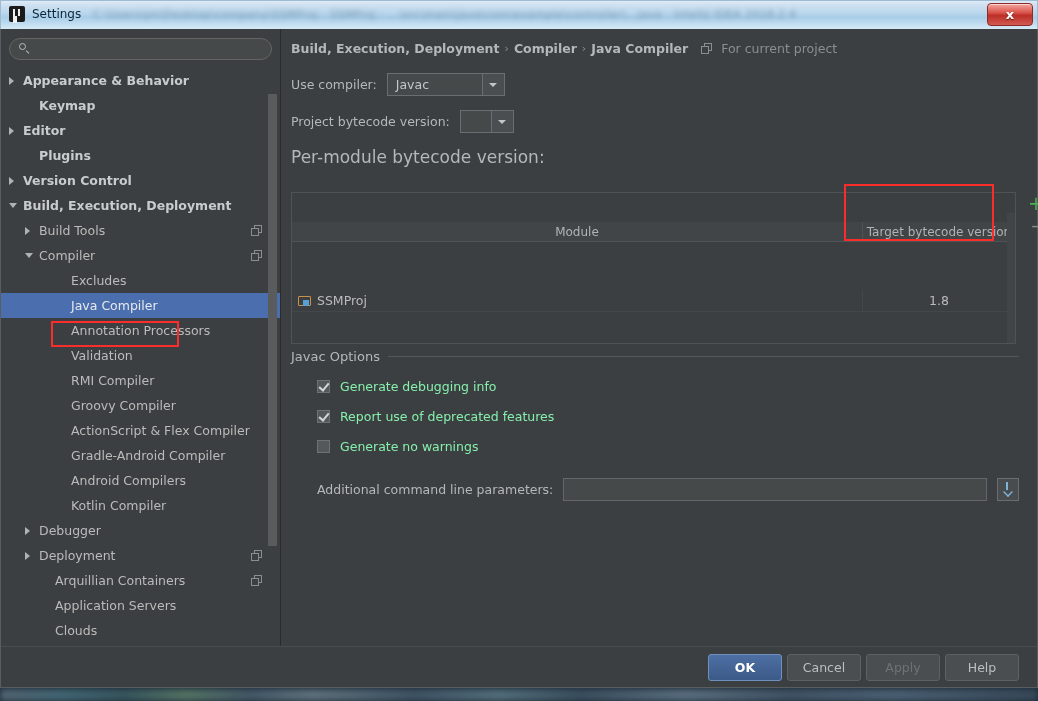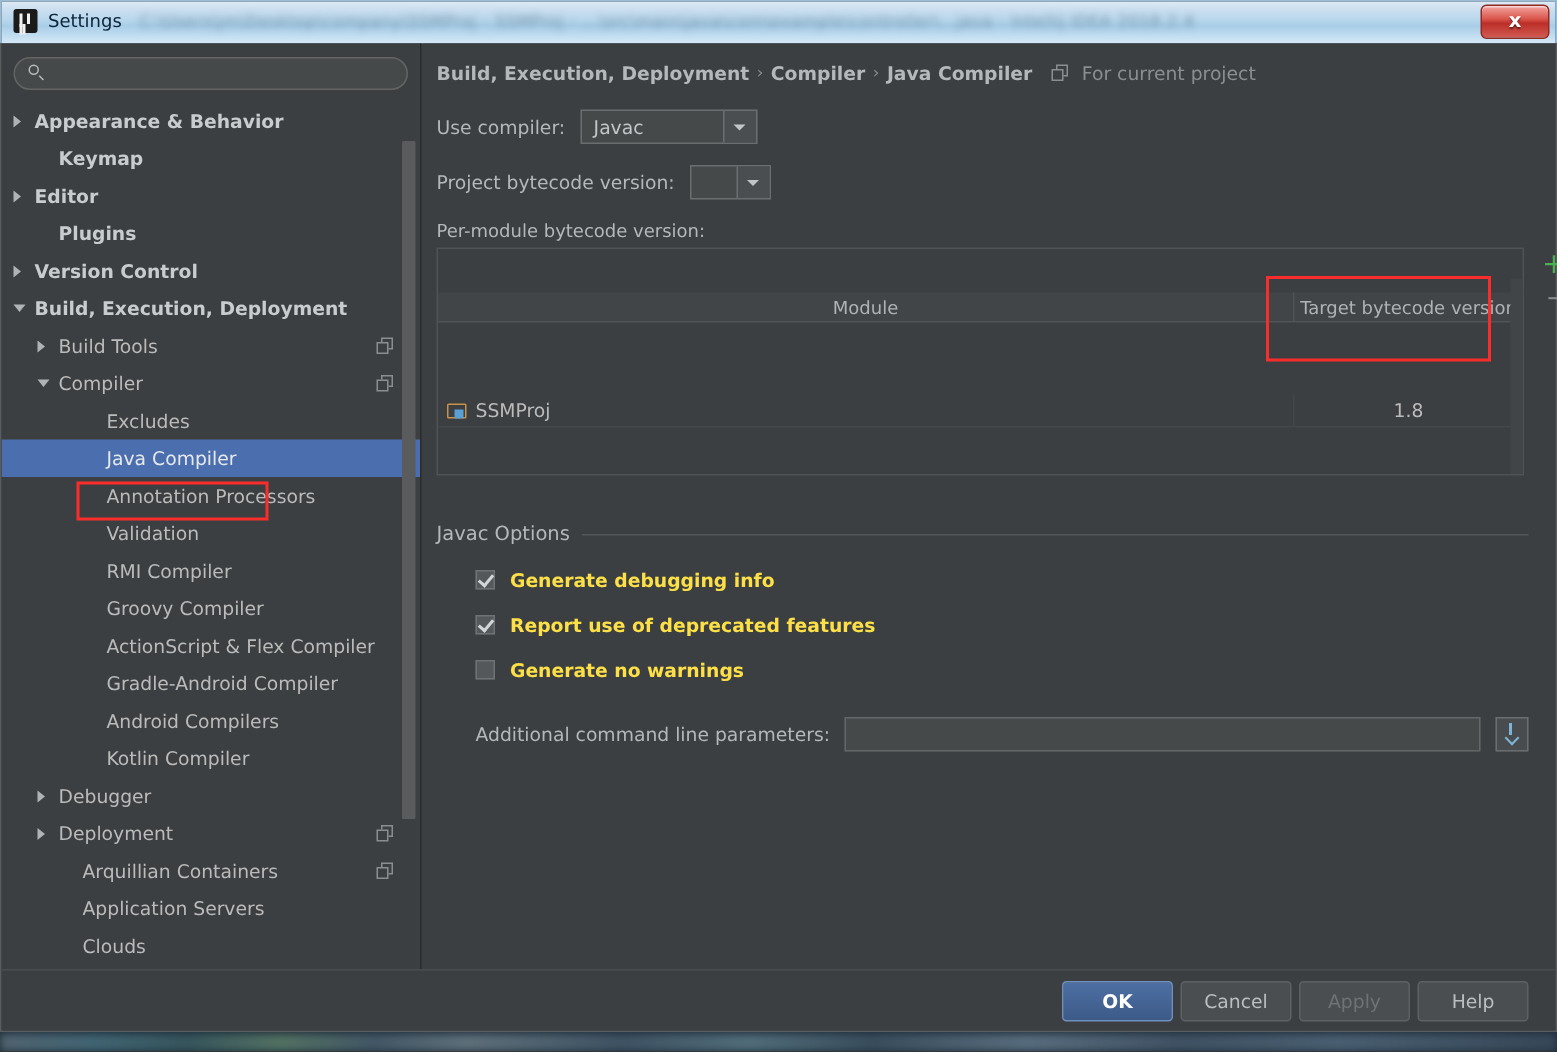--- a/index.html
+++ b/index.html
@@ -348,23 +348,23 @@
     justify-content: center;
   }
   .combo .combo-arrow::after {
     content: "";
     border-top: 4px solid #c2c5c7;
     border-left: 4px solid transparent;
     border-right: 4px solid transparent;
   }
 
   #permodule-label {
-    font-size: 12px;
+    font-size: 17px;
     color: #b5b8ba;
-    margin-bottom: 4px;
+    margin-bottom: 25px;
   }
 
   
   #module-table {
     position: relative;
     width: 725px;
     height: 152px;
     border: 1px solid #4f5355;
     background: #3c3f41;
     box-sizing: border-box;
@@ -481,22 +481,21 @@
     height: 1px;
     background: #555859;
   }
   .check-row {
     display: flex;
     align-items: center;
     gap: 10px;
     margin-top: 15px;
     padding-left: 26px;
     font-size: 12.5px;
-    color: #fde047;
-    font-weight: bold;
+    color: #86efac;
   }
   .checkbox {
     width: 13px;
     height: 13px;
     border: 1px solid #6f7274;
     background: #55585a;
     box-sizing: border-box;
     position: relative;
     flex: 0 0 auto;
   }

